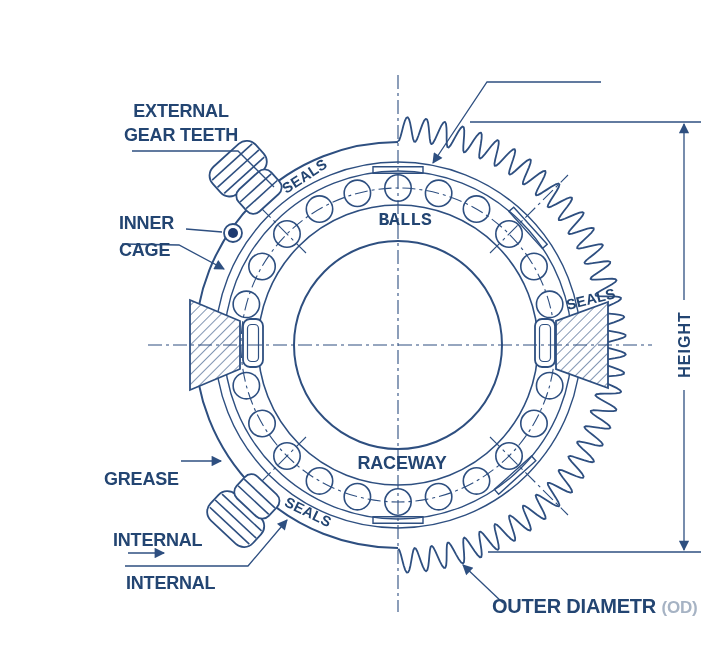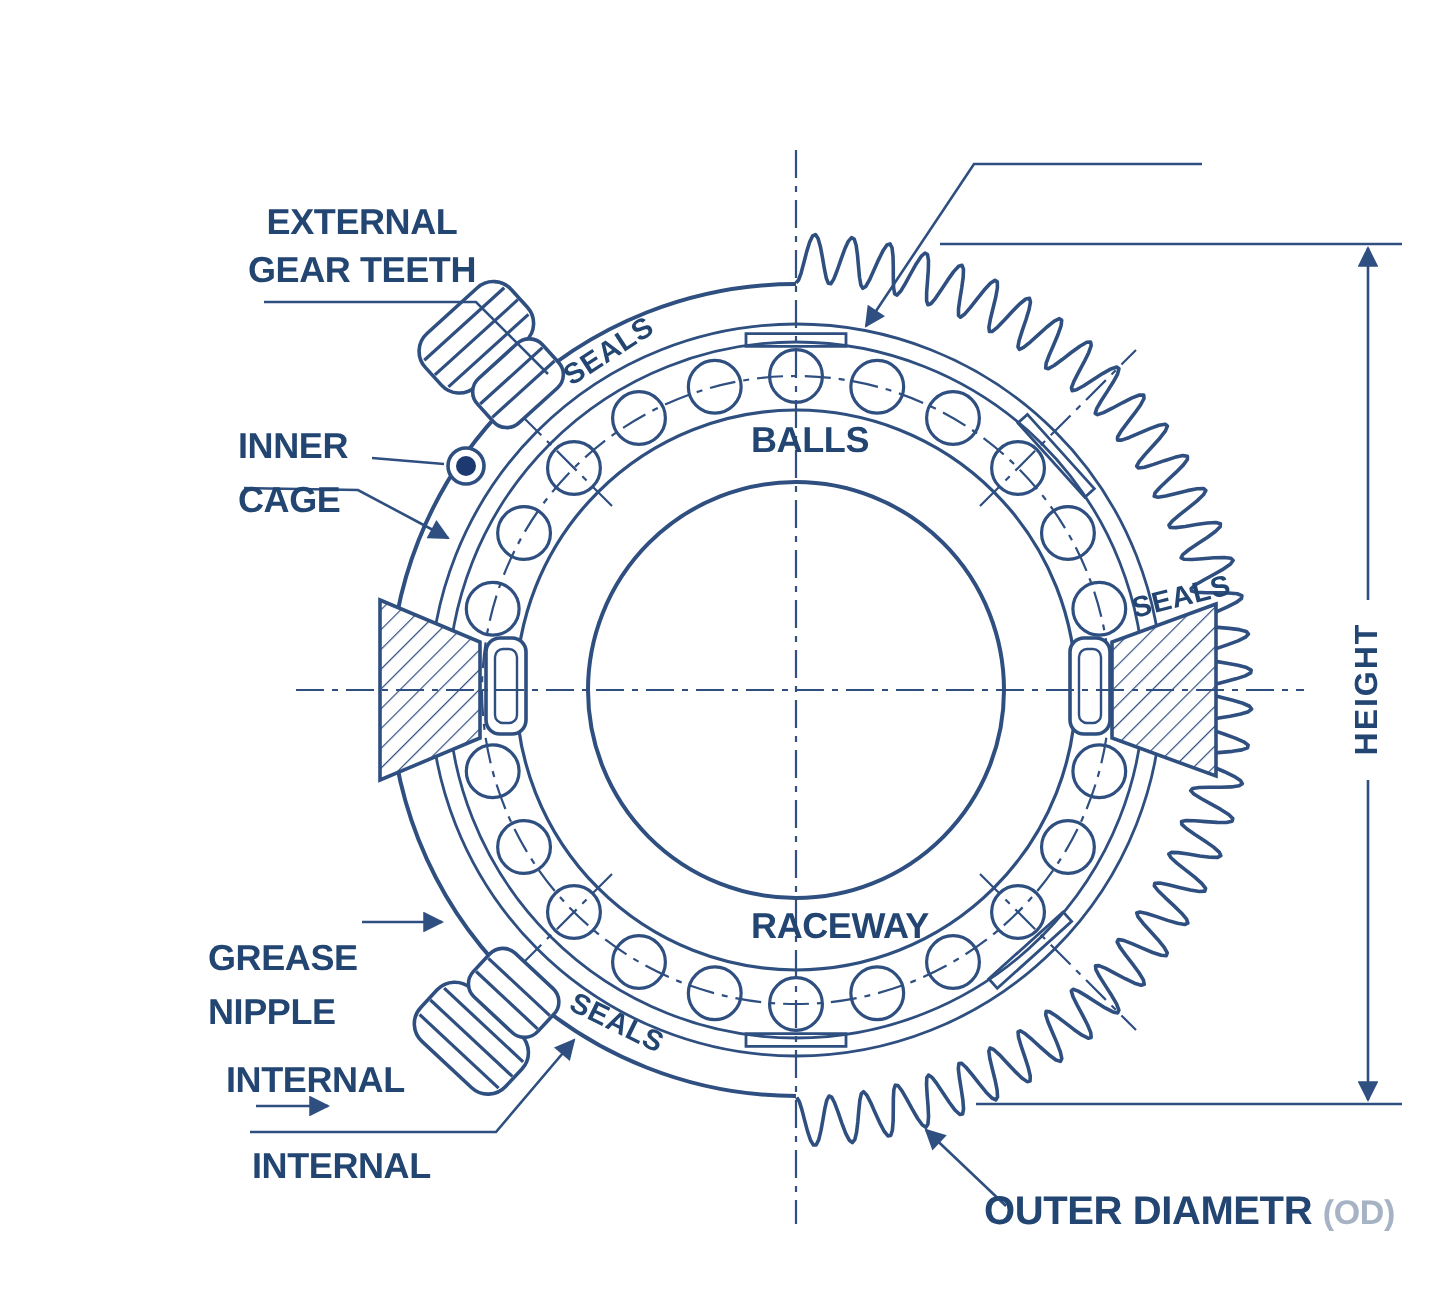--- a/index.html
+++ b/index.html
@@ -133,31 +133,30 @@
     <div>GEAR TEETH</div>
   </div>
 
   <div class="lbl" style="left:119px;top:210px;">
     <div>INNER</div>
     <div>CAGE</div>
   </div>
 
   <div class="lbl" style="left:104px;top:422px;margin-top:44px;">
     <div>GREASE</div>
-    <div>NIPPLE</div>
   </div>
 
   <div class="lbl" style="left:113px;top:527px;">INTERNAL</div>
   <div class="lbl" style="left:126px;top:570px;">INTERNAL</div>
 
 
-  <div class="lbl center" style="left:355px;top:207px;width:100px;">BALLS</div>
+  <div class="lbl center" style="left:355px;top:207px;width:100px;font-family:Liberation Mono, monospace;">BALLS</div>
 
 
-  <div class="lbl center" style="left:360px;top:450px;width:120px;">RACEWAY</div>
+  <div class="lbl center" style="left:342px;top:450px;width:120px;">RACEWAY</div>
 
   <div class="lbl seals-lbl rot center" style="left:275px;top:163px;width:60px;transform:rotate(-33deg);">SEALS</div>
   <div class="lbl seals-lbl rot center" style="left:561px;top:286px;width:60px;transform:rotate(-14deg);">SEALS</div>
   <div class="lbl seals-lbl rot center" style="left:278px;top:499px;width:60px;transform:rotate(26deg);">SEALS</div>
 
   <div class="lbl rot center" style="left:649px;top:331px;width:70px;font-size:16px;letter-spacing:1px;transform:rotate(-90deg);">HEIGHT</div>
 
   <div class="lbl" style="left:492px;top:593px;font-size:20px;">
     <span>OUTER DIAMETR</span>
     <span class="muted" style="font-size:17px;">(OD)</span>

